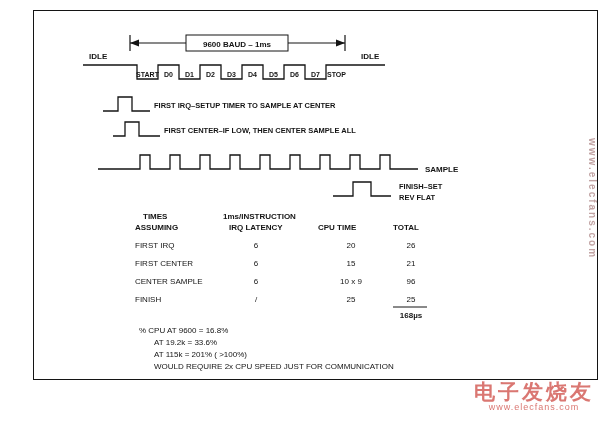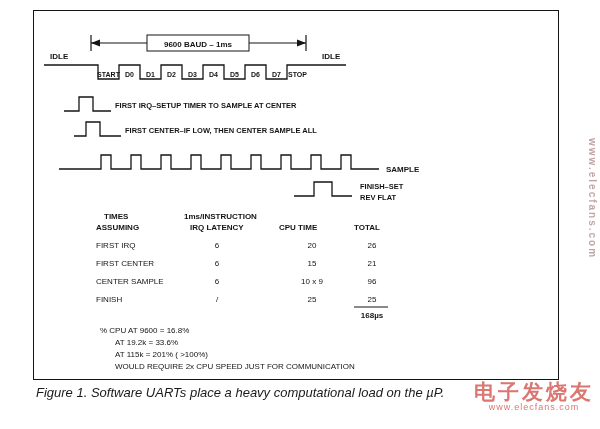--- a/index.html
+++ b/index.html
@@ -1,18 +1,18 @@
 <!DOCTYPE html>
 <html><head>
 <meta charset="utf-8">
 <style>
   html,body{margin:0;padding:0;}
   body{width:600px;height:429px;background:#ffffff;font-family:"Liberation Sans",sans-serif;position:relative;overflow:hidden;}
   .page{position:relative;width:600px;height:429px;background:#ffffff;}
-  .frame{position:absolute;left:33px;top:10px;width:524px;height:368px;border:1px solid #141414;background:#ffffff;}
+  .frame{position:absolute;left:33px;top:10px;width:524px;height:368px;border:1px solid #141414;background:#ffffff;padding-left:39px;}
   svg{display:block;}
   svg text{font-family:"Liberation Sans",sans-serif;fill:#141414;}
   .s7{font-size:7px;}
   .s75{font-size:7.5px;}
   .s8{font-size:8px;}
   .b{font-weight:bold;}
   .caption{position:absolute;left:36px;top:385px;width:530px;font-family:"Liberation Sans",sans-serif;font-style:italic;font-size:13px;color:#1a1a1a;}
   .wm-side{position:absolute;right:2px;top:138px;writing-mode:vertical-rl;font-size:10px;letter-spacing:2px;color:#c2a4a4;font-weight:bold;}
   .wm-bottom{position:absolute;right:6px;top:381px;color:#d4605a;opacity:0.85;white-space:nowrap;text-align:center;line-height:1;}
   .wm-cn{font-size:21px;font-weight:bold;letter-spacing:3px;display:block;}
@@ -91,21 +91,20 @@
       <line x1="320" y1="296" x2="354" y2="296" stroke="#141414" stroke-width="1"></line>
       <text x="338" y="307" text-anchor="middle" class="s8 b">168µs</text>
 
       <text x="66" y="322" class="s8">% CPU AT 9600 = 16.8%</text>
       <text x="81" y="334" class="s8">AT 19.2k = 33.6%</text>
       <text x="81" y="346" class="s8">AT 115k = 201% ( &gt;100%)</text>
       <text x="81" y="358" class="s8">WOULD REQUIRE 2x CPU SPEED JUST FOR COMMUNICATION</text>
     </svg>
   </div>
 
-  <div class="caption">Figure 1. Software UARTs place a heavy computational load on the µP.</div>
 
   <div class="wm-side">www.elecfans.com</div>
 
   <div class="wm-bottom">
     <span class="wm-cn">电子发烧友</span>
     <span class="wm-url">www.elecfans.com</span>
   </div>
 
 </div>
 

